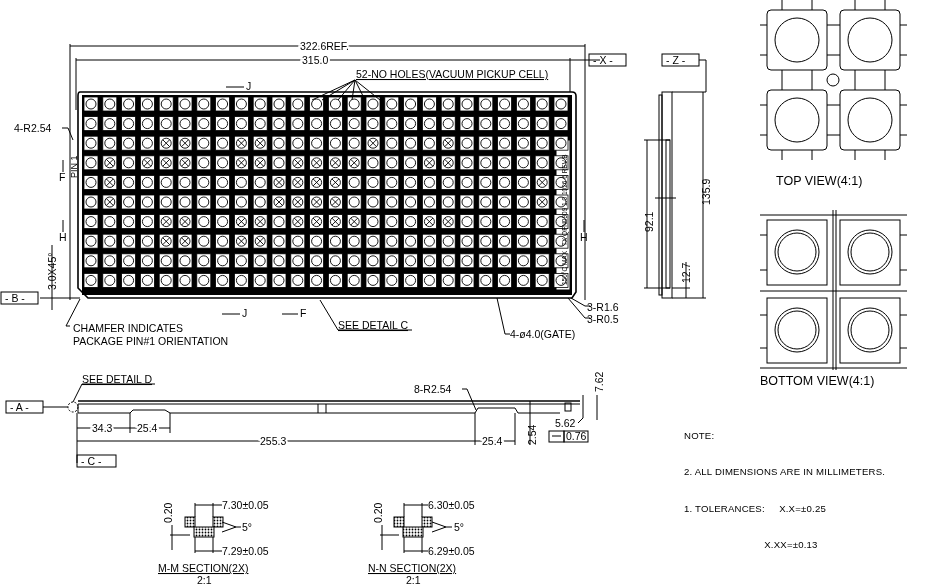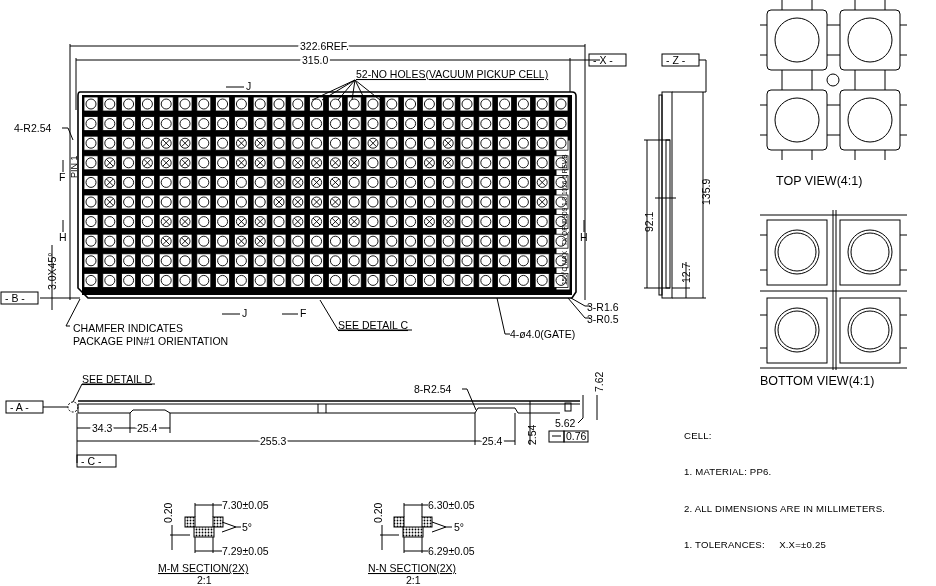--- a/index.html
+++ b/index.html
@@ -1356,24 +1356,24 @@
     <text class="t" x="454" y="531">5°</text>
     <line class="ln" x1="380" y1="535" x2="399" y2="535"></line>
     <line class="ln" x1="382" y1="525" x2="382" y2="550"></line>
     <text class="t" transform="translate(382,523) rotate(-90)">0.20</text>
     <text class="t" x="368" y="572" style="text-decoration:underline">N-N SECTION(2X)</text>
     <text class="t" x="406" y="584">2:1</text>
   </g>
 </svg>
 
 <div class="note">
-  <div>CELL:</div>
-  <div>1. MATERIAL: PP6.</div>
+  <div>NOTE:</div>
   <div>2. ALL DIMENSIONS ARE IN MILLIMETERS.</div>
   <div>1. TOLERANCES:     X.X=±0.25</div>
+  <div>                            X.XX=±0.13</div>
   
   
   
   
   
   
   
   
 </div>
 

